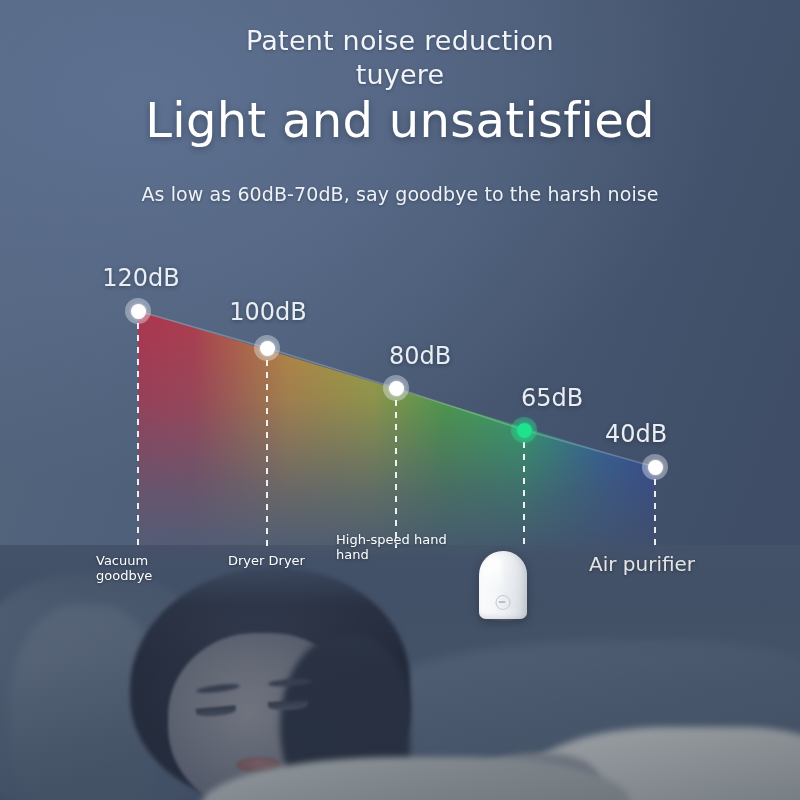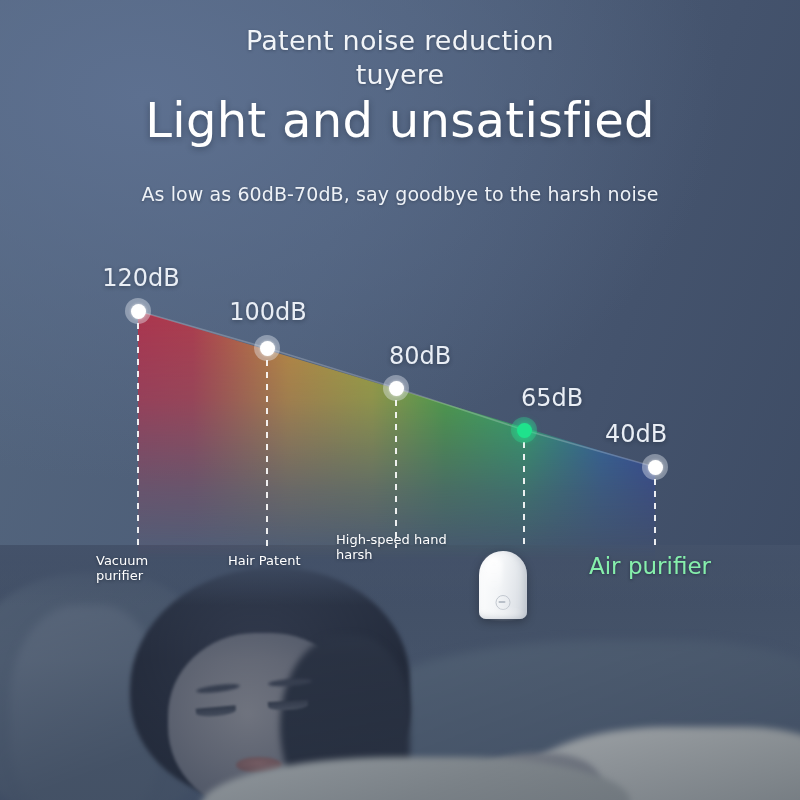--- a/index.html
+++ b/index.html
@@ -88,21 +88,21 @@
     background:#ffffff;box-shadow:0 0 3px rgba(255,255,255,.65);}
   .dot.hl{background:rgba(46,230,150,.32);}
   .dot.hl i{background:#1fe28c;box-shadow:0 0 9px rgba(31,226,140,.85);}
 
   .dblabel{position:absolute;transform:translate(-50%,-100%);
     color:#e9eef5;font-size:24px;white-space:nowrap;
     text-shadow:0 1px 4px rgba(18,26,40,.45);}
 
   .catlabel{position:absolute;color:#ffffff;font-size:13px;line-height:1.18;
     text-shadow:0 1px 3px rgba(18,26,40,.5);}
-  .catlabel.big{font-size:23px;color:#86efac;}
+  .catlabel.big{font-size:20px;color:#e5e5e5;}
 
   
   .product{position:absolute;left:503px;top:551px;width:48px;height:68px;
     transform:translateX(-50%);}
   .prod-body{position:absolute;left:0;top:0;width:48px;height:68px;
     border-radius:24px 24px 7px 7px;
     background:linear-gradient(100deg,#ffffff 0%,#f4f6f8 42%,#dfe3e8 78%,#cfd4db 100%);
     box-shadow:0 3px 10px rgba(0,0,0,.28), inset -3px -2px 6px rgba(170,178,190,.5);}
   .prod-gloss{position:absolute;left:7px;top:6px;width:16px;height:34px;border-radius:10px;
     background:linear-gradient(180deg,rgba(255,255,255,.95),rgba(255,255,255,0));filter:blur(2px);}
@@ -203,30 +203,30 @@
       </div>
 
     <div class="dblabel" style="left:141px;top:292px">120dB</div>
     <div class="dblabel" style="left:268px;top:326px">100dB</div>
     <div class="dblabel" style="left:420px;top:370px">80dB</div>
     <div class="dblabel" style="left:552px;top:412px">65dB</div>
     <div class="dblabel" style="left:636px;top:448px">40dB</div>
 
     <div class="catlabel" style="left:96px;top:553px;width:90px">
       <div>Vacuum</div>
-      <div>purifier</div>
+      <div>goodbye</div>
     </div>
 
     <div class="catlabel" style="left:228px;top:553px;width:110px">
-      <div>Hair Patent</div>
+      <div>Dryer Dryer</div>
     </div>
 
     <div class="catlabel" style="left:336px;top:532px;width:130px">
       <div>High-speed hand</div>
-      <div>harsh</div>
+      <div>hand</div>
     </div>
 
     <div class="catlabel big" style="left:589px;top:553px;width:190px">
       <div>Air purifier</div>
     </div>
 
     <div class="product">
       <div class="prod-body">
         <div class="prod-gloss"></div>
         <div class="prod-btn"></div>

